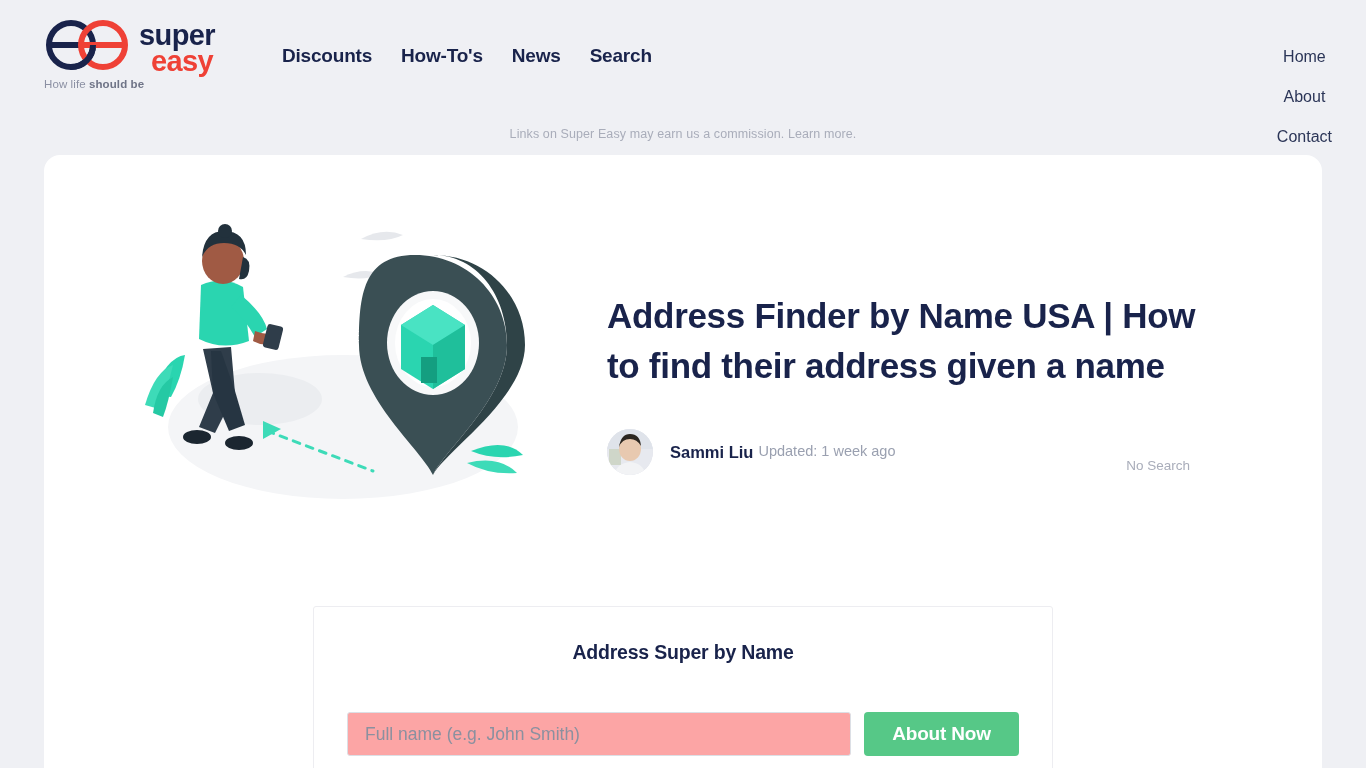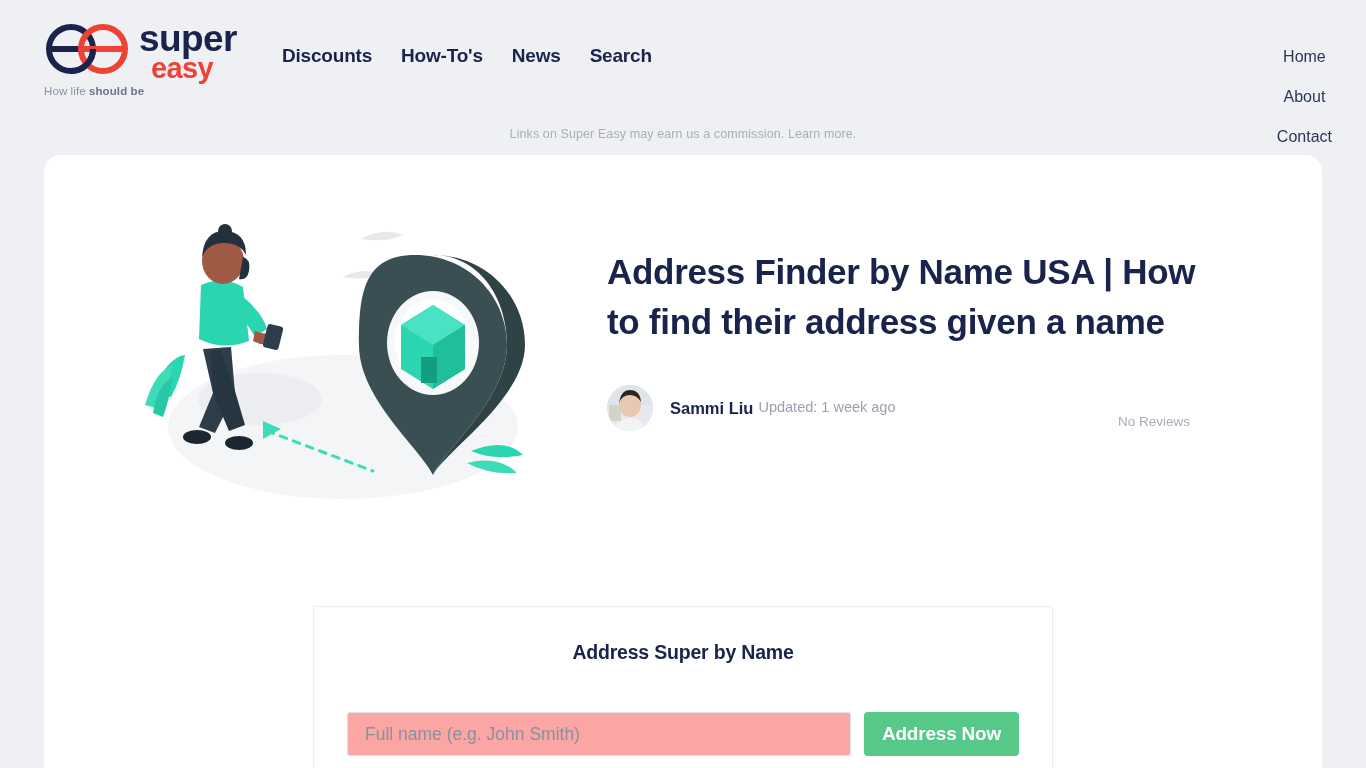--- a/index.html
+++ b/index.html
@@ -39,21 +39,21 @@
     gap: 9px;
   }
   .brand-mark { flex: 0 0 auto; display: block; }
   .brand-words {
     display: flex;
     flex-direction: column;
     line-height: 0.9;
     padding-top: 2px;
   }
   .brand-super {
-    font-size: 37px;
+    font-size: 29px;
     font-weight: bold;
     color: #19234b;
     letter-spacing: -0.6px;
   }
   .brand-easy {
     font-size: 29px;
     font-weight: bold;
     color: #ef4136;
     letter-spacing: -0.6px;
     margin-left: 12px;
@@ -123,21 +123,21 @@
     margin: 0 44px;
     background: #ffffff;
     border-radius: 16px;
     min-height: 612px;
     padding: 0;
     position: relative;
     overflow: hidden;
   }
   .hero {
     display: flex;
-    align-items: flex-start;
+    align-items: center;
     padding: 24px 40px 0 16px;
   }
   .hero-art {
     flex: 0 0 530px;
     height: 340px;
     display: flex;
     align-items: center;
     justify-content: center;
     padding-top: 10px;
   }
@@ -365,26 +365,26 @@
             <rect x="2" y="20" width="12" height="16" fill="#cfd6c9"></rect>
             <ellipse cx="23" cy="20" rx="11" ry="12" fill="#e8c9b0"></ellipse>
             <path d="M12 18 q2 -13 11 -13 q10 0 11 12 q-4 -7 -11 -7 q-8 0 -11 8 Z" fill="#2b2620"></path>
             <path d="M23 33 q13 1 16 13 H7 q3 -12 16 -13 Z" fill="#f2f3f5"></path>
           </svg>
         </div>
         <div class="byline-text">
           <span class="author-name">Sammi Liu</span>
           <span class="updated">Updated: 1 week ago</span>
         </div>
-        <span class="comment-count">No Reviews</span>
+        <span class="comment-count">No Search</span>
       </div>
     </div>
   </div>
 
   <section class="finder">
     <h2 class="finder-title">Address Super by Name</h2>
     <form class="finder-form">
       <input class="finder-input" type="text" placeholder="Full name (e.g. John Smith)" style="">
-      <button class="finder-submit" type="submit">Address Now</button>
+      <button class="finder-submit" type="submit">About Now</button>
     </form>
   </section>
 
 </main>
 
 </body></html>

